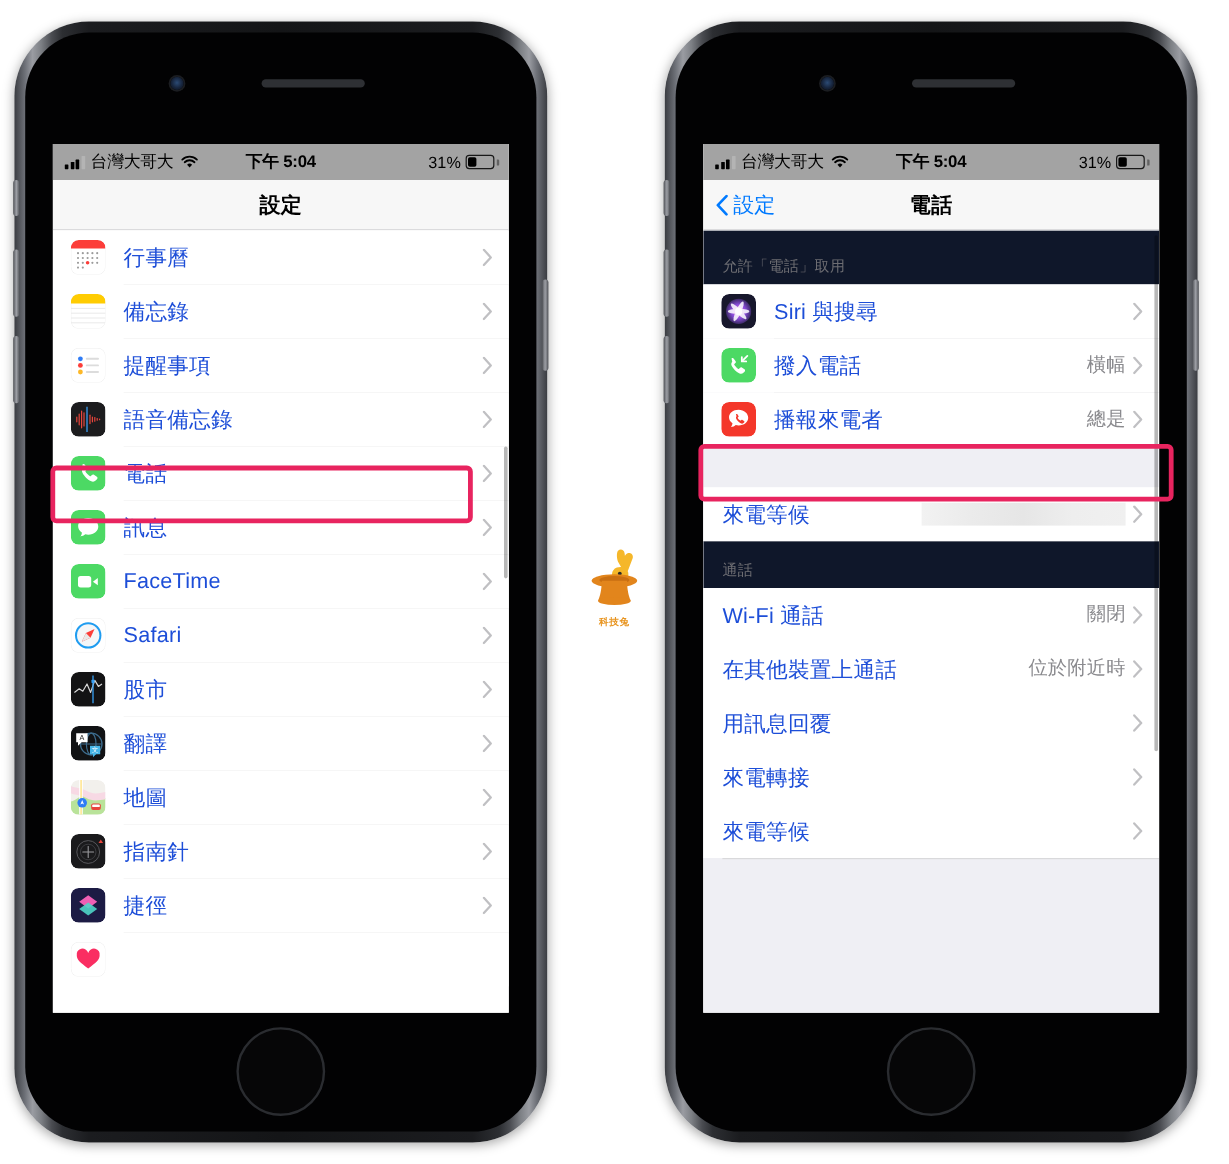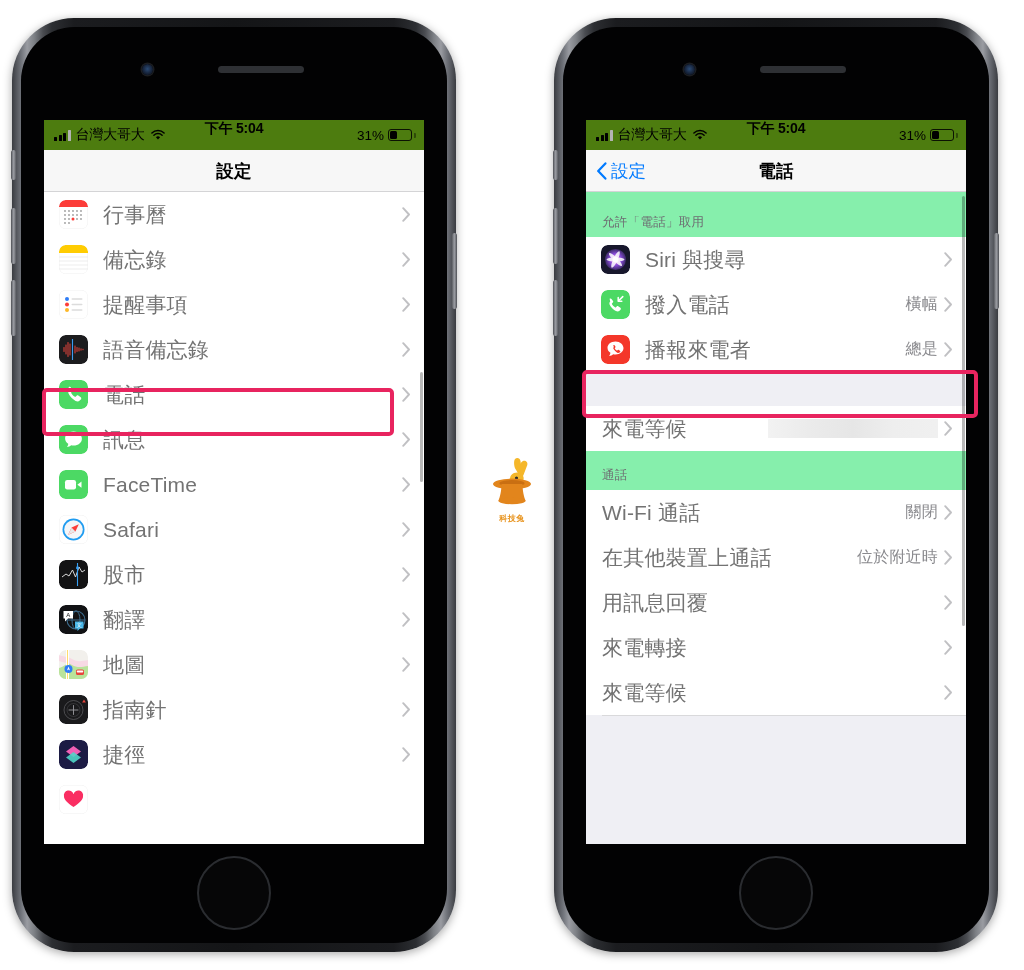--- a/index.html
+++ b/index.html
@@ -70,22 +70,22 @@
   
   .screen {
     position: absolute; left: 32px; top: 102px;
     width: 380px; height: 724px;
     background: #ffffff;
     overflow: hidden;
   }
 
   
   .statusbar {
-    height: 30px; background: #4d7c0f;
-    display: flex; 
+    height: 30px; background: #a3a3a3;
+    display: flex; align-items: center;
     padding: 0 12px 0 10px;
     font-size: 13.5px; color: #000;
     position: relative;
   }
   .sb-left { display: flex; align-items: center; gap: 5px; }
   .sig { display: flex; align-items: flex-end; gap: 1.5px; height: 11px; }
   .sig i { display:block; width: 3px; background: #000; border-radius: .5px; }
   .sig i:nth-child(1){height:4px}
   .sig i:nth-child(2){height:6px}
   .sig i:nth-child(3){height:8px}
@@ -144,37 +144,37 @@
   }
   .row .sep {
     position: absolute; left: 59px; right: 0; bottom: 0; height: .5px; background: #d9d9db;
   }
   .row.plain { padding-left: 16px; }
   .row.plain .sep { left: 16px; }
   .row .icon {
     width: 29px; height: 29px; border-radius: 6.6px;
     flex: 0 0 29px; margin-right: 15px; overflow: hidden; position: relative;
   }
-  .row .label { font-size: 21px; color: #737373; letter-spacing: .2px; }
+  .row .label { font-size: 18px; color: #1d4ed8; letter-spacing: .2px; }
   .row .sublabel { font-size: 11.5px; color: #8a8a8e; letter-spacing: .2px; margin-top: 1px; }
   .row .txtwrap { display: flex; flex-direction: column; justify-content: center; }
   .row .value {
     margin-left: auto; font-size: 16px; color: #8a8a8e; letter-spacing: .2px;
     padding-right: 6px;
   }
   .row .chev {
     margin-left: auto; width: 9px; height: 15px; flex: 0 0 9px;
     margin-right: 13px; opacity: .55;
   }
   .row .value + .chev { margin-left: 0; }
   .row.tall { height: 52px; }
 
   .group-header {
     font-size: 12.5px; color: #6d6d72; letter-spacing: .3px;
-    padding: 22px 16px 6px 16px; background: #86efac;
+    padding: 22px 16px 6px 16px; background: #0f172a;
   }
   .group-gap { height: 34px; background: #efeff4; }
   .grouped .row { border-top: none; }
 
   .masked {
     margin-left: auto; width: 170px; height: 19px; margin-right: 6px;
     background: linear-gradient(90deg,#f2f2f2 0%, #ebebeb 24%, #e6e6e6 50%, #eeeeee 74%, #f0f0f0 100%);
     filter: blur(.6px);
   }
 

